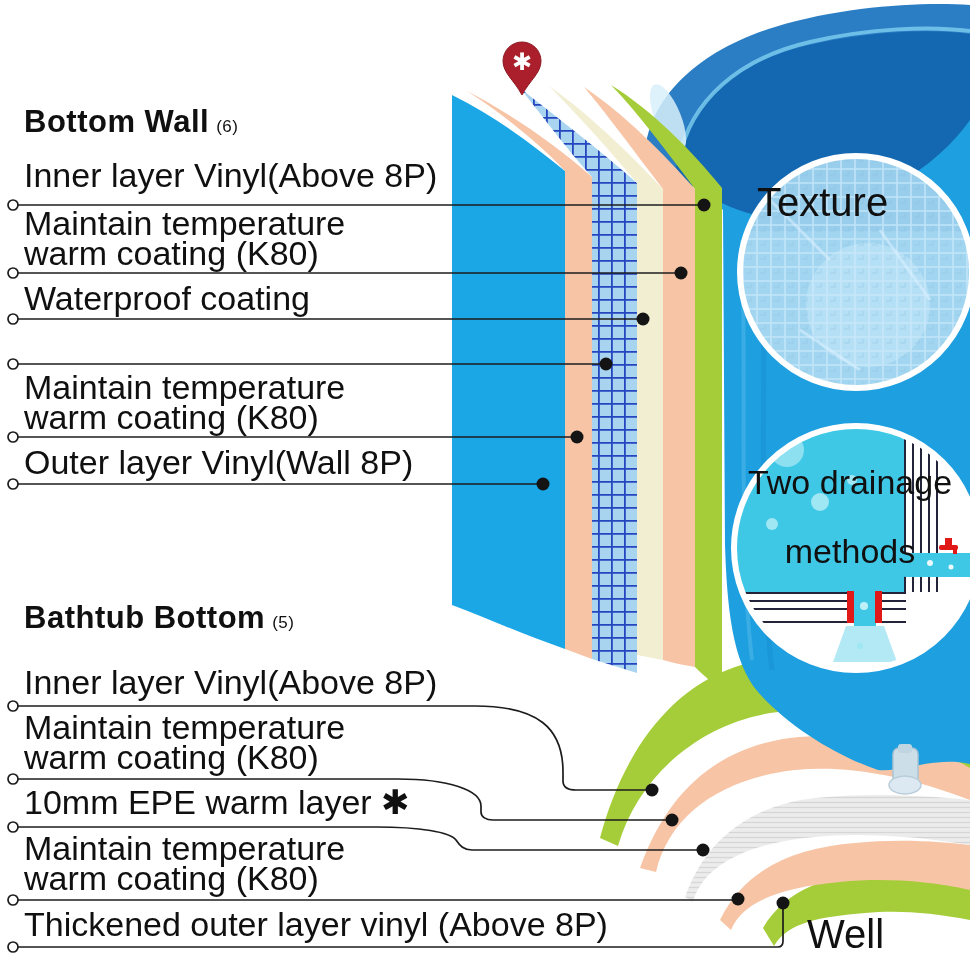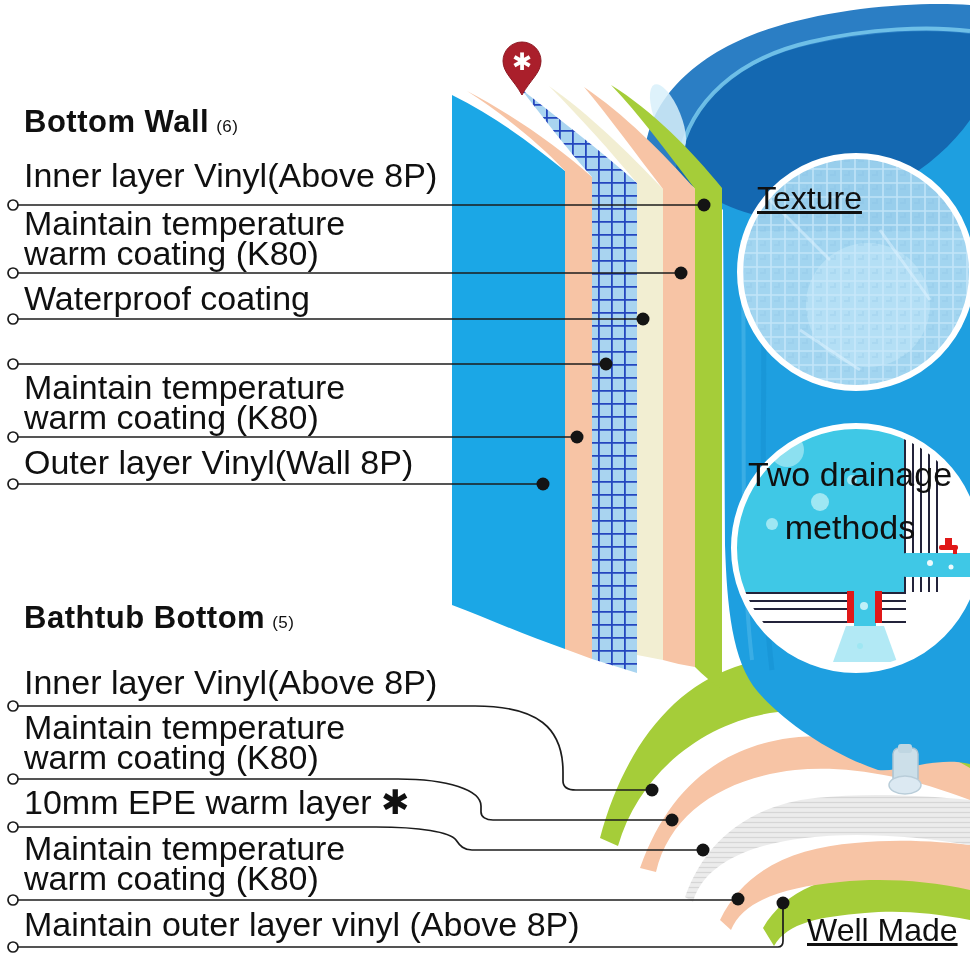--- a/index.html
+++ b/index.html
@@ -3,23 +3,23 @@
 <meta charset="utf-8">
 <style>
   html,body{margin:0;padding:0;background:#ffffff;}
   #stage{position:relative;width:970px;height:961px;background:#ffffff;overflow:hidden;
          font-family:"Liberation Sans",sans-serif;color:#101010;}
   #art{position:absolute;left:0;top:0;z-index:1;}
   .txt{position:absolute;z-index:2;}
   .heading{left:24px;font-size:31px;font-weight:bold;letter-spacing:.5px;white-space:nowrap;}
   .heading .count{font-size:17px;font-weight:normal;margin-left:7px;}
   .label{left:24px;font-size:34px;line-height:30px;white-space:pre-line;}
-  .callout-big{font-size:32px;text-decoration:underline;}
+  .callout-big{font-size:40px;}
   .drainage-text{left:738px;top:448px;width:224px;text-align:center;
-                 font-size:34px;line-height:53px;white-space:pre-line;}
+                 font-size:34px;line-height:69px;white-space:pre-line;}
 </style>
 </head>
 <body>
 
 <div id="stage">
 
 <svg id="art" width="970" height="961" viewBox="0 0 970 961">
   <defs>
     <pattern id="gridpat" width="13" height="13" patternUnits="userSpaceOnUse">
       <rect width="13" height="13" fill="#a9d4f0"></rect>
@@ -181,20 +181,20 @@
 
 <div class="txt heading" style="top:600px">
   <span>Bathtub Bottom</span><span class="count">(5)</span>
 </div>
 <div class="txt label" style="top:667px">Inner layer Vinyl(Above 8P)</div>
 <div class="txt label" style="top:712px">Maintain temperature
 warm coating (K80)</div>
 <div class="txt label" style="top:787px">10mm EPE warm layer ✱</div>
 <div class="txt label" style="top:833px">Maintain temperature
 warm coating (K80)</div>
-<div class="txt label" style="top:909px">Maintain outer layer vinyl (Above 8P)</div>
+<div class="txt label" style="top:909px">Thickened outer layer vinyl (Above 8P)</div>
 
 <div class="txt callout-big" style="left:757px;top:180px">Texture</div>
 <div class="txt drainage-text">Two drainage
 methods</div>
 <div class="txt callout-big" style="left:807px;top:912px">Well Made</div>
 
 </div>
 
 </body></html>

